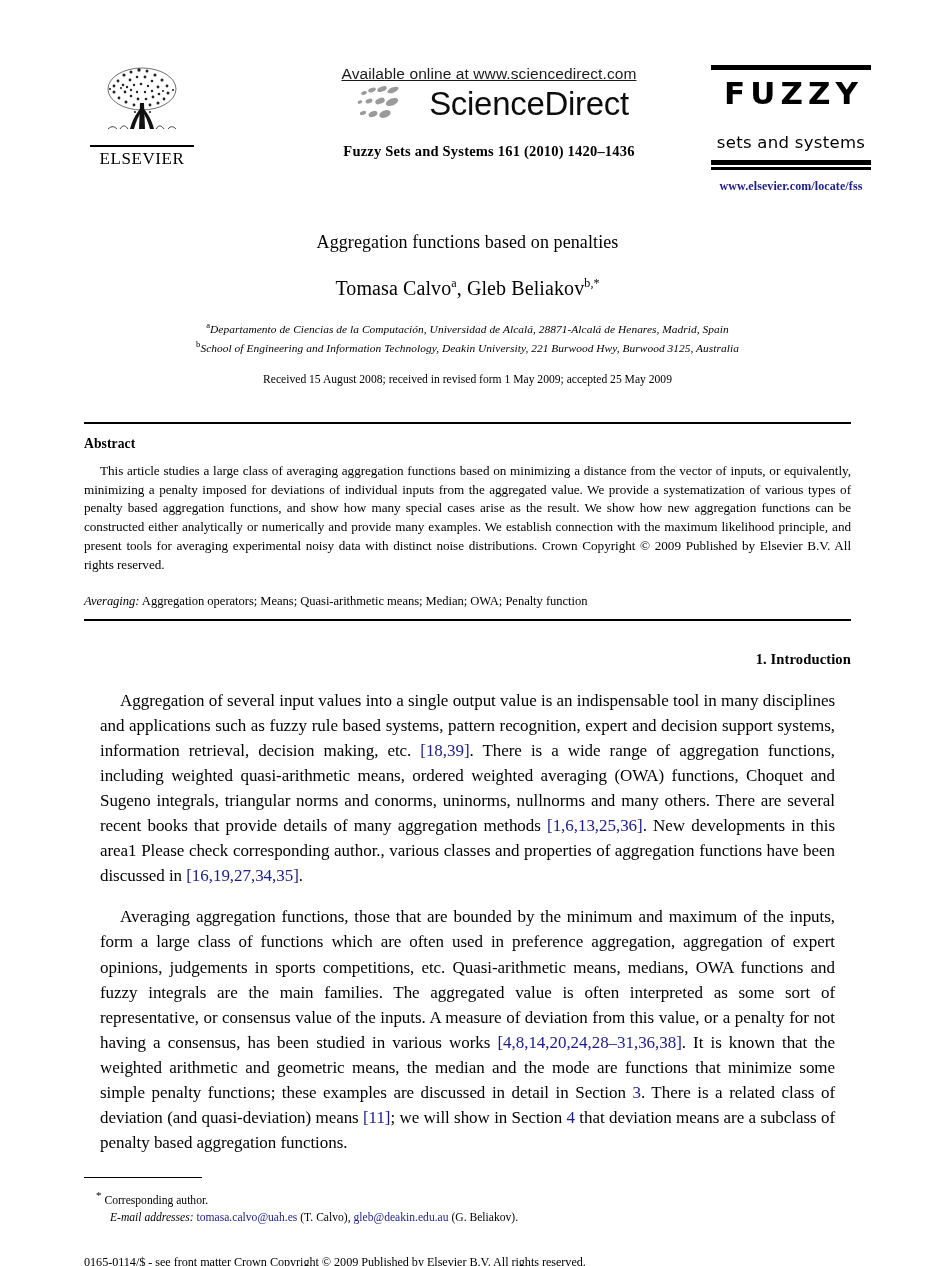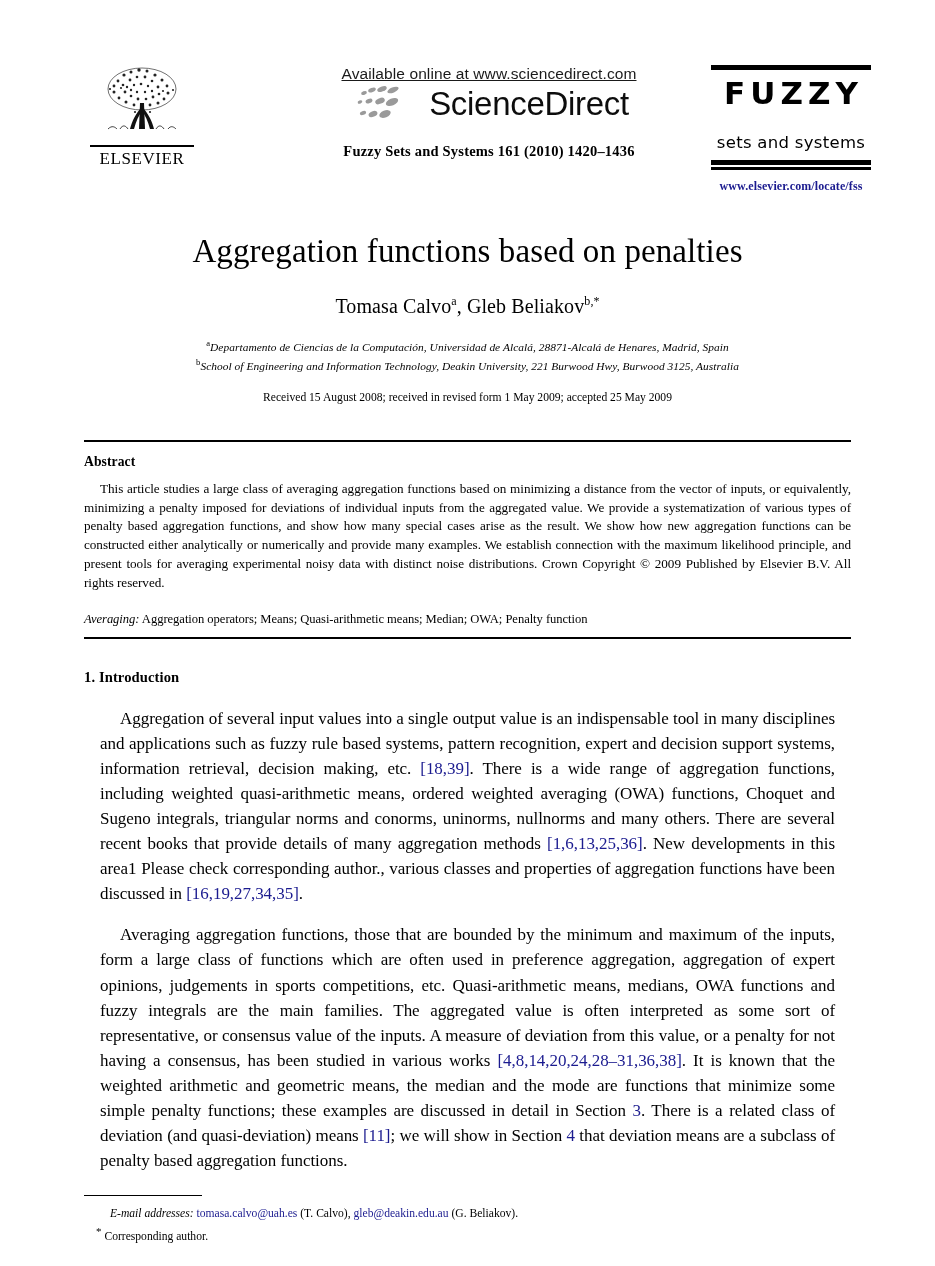--- a/index.html
+++ b/index.html
@@ -113,21 +113,21 @@
     font-family: "Liberation Serif", serif;
     font-weight: bold;
     font-size: 12px;
     color: #1b1b8f;
     letter-spacing: 0.1px;
   }
 
   
   .titleblock { margin: 22px 84px 0 84px; text-align: center; }
   .paper-title {
-    font-size: 33px;
+    font-size: 18px;
     font-weight: normal;
     letter-spacing: 0.1px;
     margin: 0 0 22px 0;
     line-height: 1.2;
   }
   .authors {
     font-size: 20px;
     margin: 0 0 20px 0;
     letter-spacing: 0.1px;
   }
@@ -174,20 +174,21 @@
   }
   .keywords .kw-label { font-style: italic; }
 
   
   .body { margin: 30px 84px 0 84px; }
   .section-head {
     font-size: 14.6px;
     font-weight: bold;
     margin: 0 0 20px 0;
     letter-spacing: 0.1px;
+    text-align: right;
   }
   .body p {
     font-size: 17px;
     line-height: 1.475;
     margin: 16px;
     text-align: justify;
     text-indent: 20px;
     letter-spacing: -0.05px;
   }
   .body p + p { margin-top: 0; }
@@ -364,22 +365,22 @@
   <div class="body">
     <div class="section-head">1.  Introduction</div>
 
     <p><span>Aggregation of several input values into a single output value is an indispensable tool in many disciplines and applications such as fuzzy rule based systems, pattern recognition, expert and decision support systems, information retrieval, decision making, etc. </span><span class="ref">[18,39]</span><span>. There is a wide range of aggregation functions, including weighted quasi-arithmetic means, ordered weighted averaging (OWA) functions, Choquet and Sugeno integrals, triangular norms and conorms, uninorms, nullnorms and many others. There are several recent books that provide details of many aggregation methods </span><span class="ref">[1,6,13,25,36]</span><span>. New developments in this area1 Please check corresponding author., various classes and properties of aggregation functions have been discussed in </span><span class="ref">[16,19,27,34,35]</span><span>.</span></p>
 
     <p><span>Averaging aggregation functions, those that are bounded by the minimum and maximum of the inputs, form a large class of functions which are often used in preference aggregation, aggregation of expert opinions, judgements in sports competitions, etc. Quasi-arithmetic means, medians, OWA functions and fuzzy integrals are the main families. The aggregated value is often interpreted as some sort of representative, or consensus value of the inputs. A measure of deviation from this value, or a penalty for not having a consensus, has been studied in various works </span><span class="ref">[4,8,14,20,24,28–31,36,38]</span><span>. It is known that the weighted arithmetic and geometric means, the median and the mode are functions that minimize some simple penalty functions; these examples are discussed in detail in Section </span><span class="ref">3</span><span>. There is a related class of deviation (and quasi-deviation) means </span><span class="ref">[11]</span><span>; we will show in Section </span><span class="ref">4</span><span> that deviation means are a subclass of penalty based aggregation functions.</span></p>
   </div>
 
   <div class="footnote-rule"></div>
   <div class="footnote">
+    <div><span class="star">*</span><span> Corresponding author.</span></div>
     <div><span class="em-label">E-mail addresses:</span> <span class="ref">tomasa.calvo@uah.es</span><span> (T. Calvo), </span><span class="ref">gleb@deakin.edu.au</span><span> (G. Beliakov).</span></div>
-    <div><span class="star">*</span><span> Corresponding author.</span></div>
   </div>
 
   <div class="copyright">
     <div>0165-0114/$ - see front matter Crown Copyright © 2009 Published by Elsevier B.V. All rights reserved.</div>
     <div>doi:10.1016/j.fss.2009.05.012</div>
   </div>
 
 </div>
 
 </body></html>

